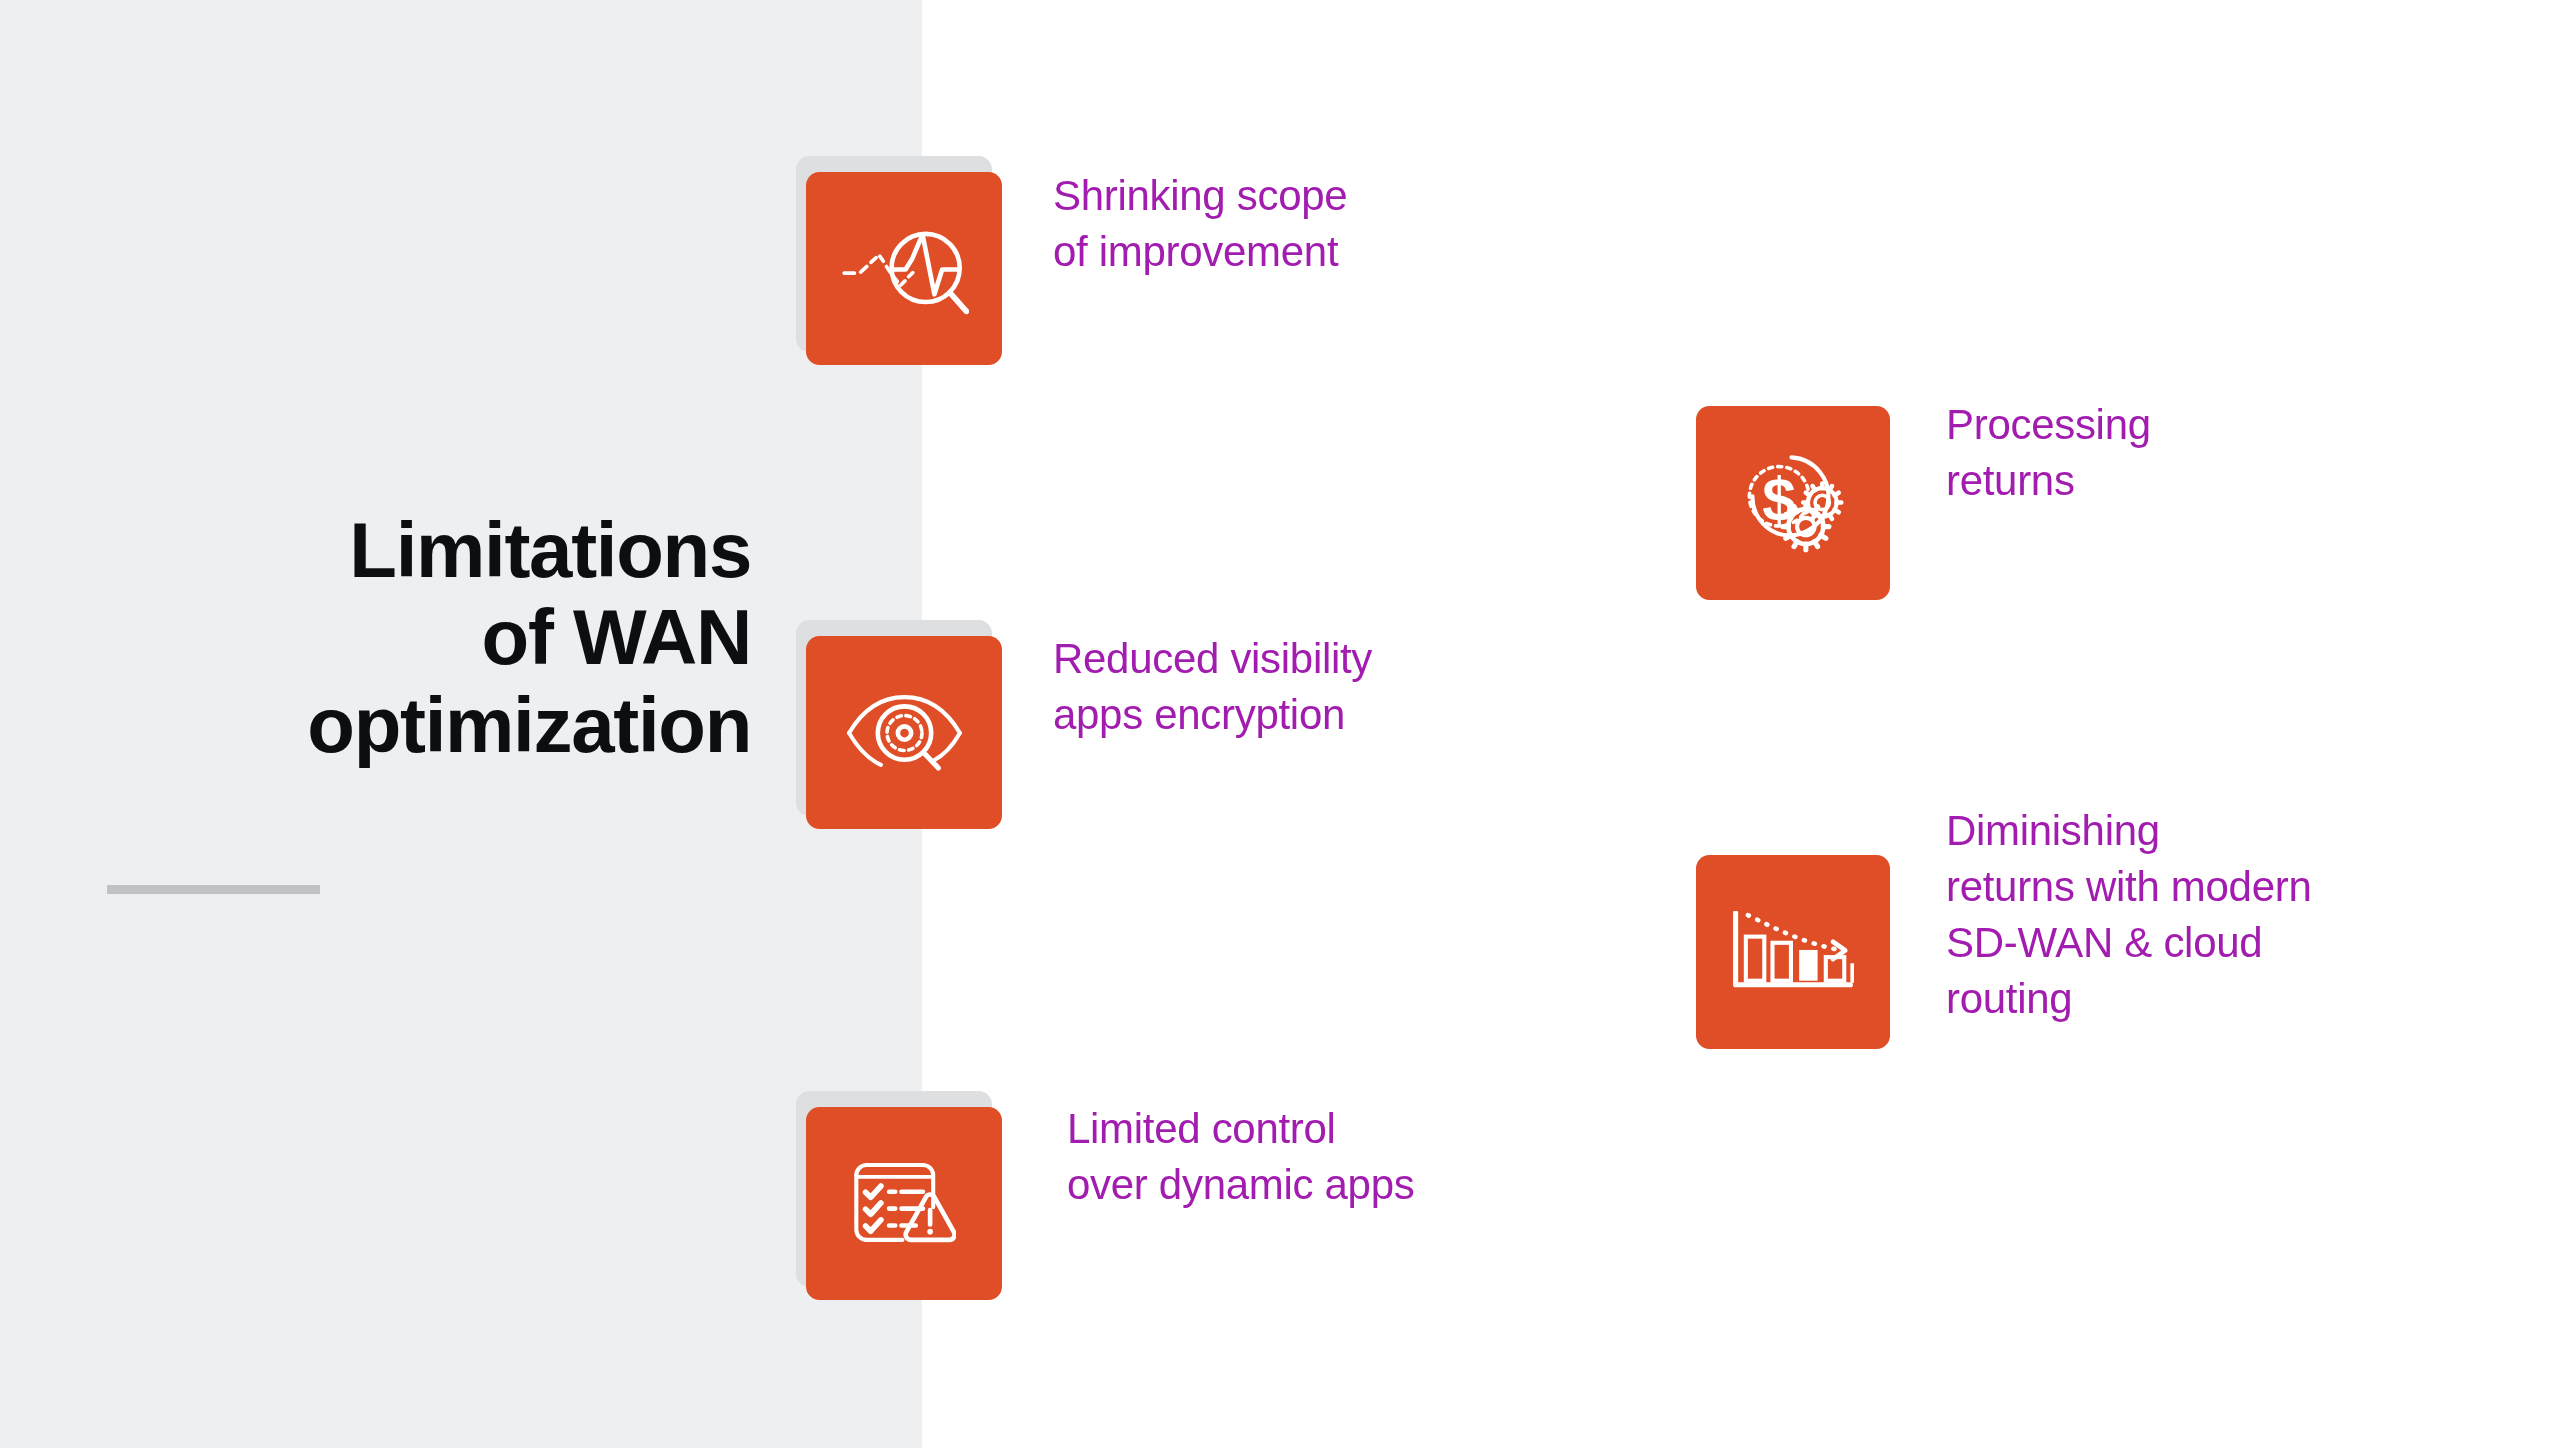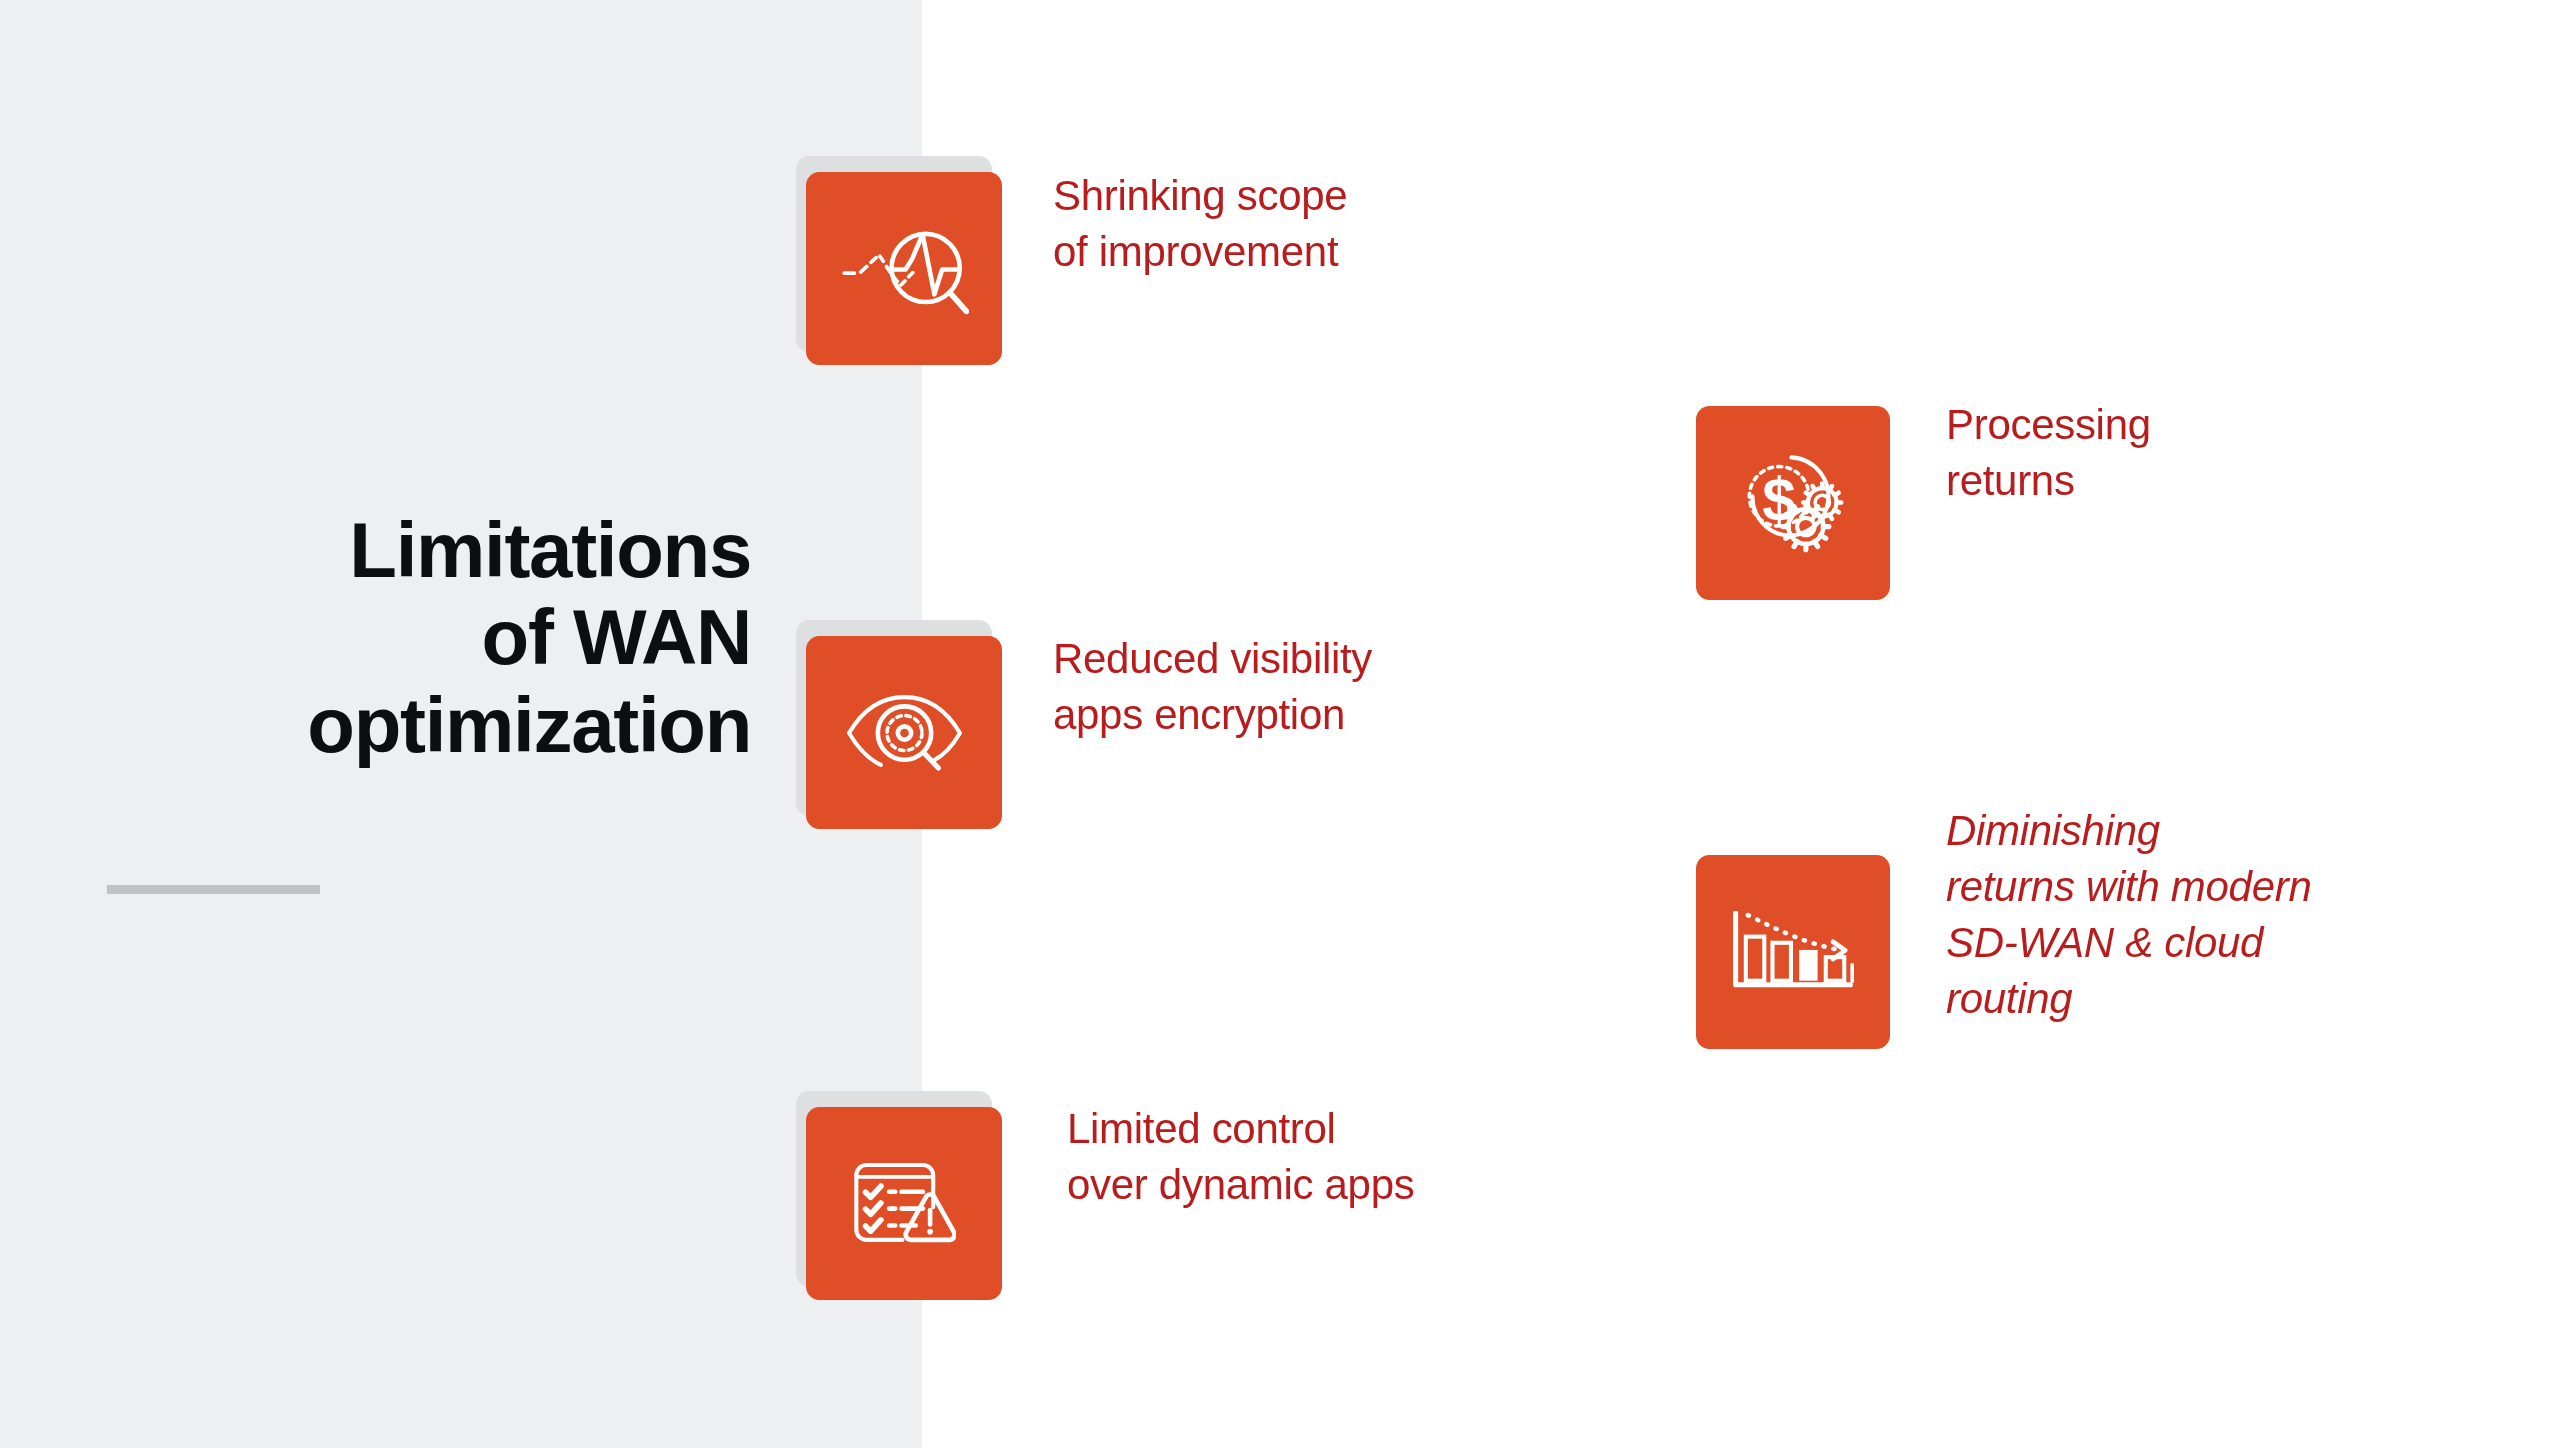--- a/index.html
+++ b/index.html
@@ -59,40 +59,40 @@
   }
   .tile.right-tile { width:194px; height:194px; }
   .tile svg { display:block; }
 
   .item-label {
     position:absolute;
     font-size:42px;
     font-weight:400;
     line-height:1.33;
     letter-spacing:-0.3px;
-    color:#b91c1c;
+    color:#a21caf;
     white-space:pre-line;
   }
 
   
   #item-1 { left:806px; top:172px; }
   #item-1 .item-label { left:247px; top:-4.1px; width:567px; }
 
   #item-2 { left:806px; top:636px; }
   #item-2 .item-label { left:247px; top:-5.2px; width:592px; }
 
   #item-3 { left:806px; top:1107px; }
   #item-3 .item-label { left:261px; top:-6.2px; width:592px; }
 
   
   #item-4 { left:1696px; top:406px; }
   #item-4 .item-label { left:250px; top:-9.3px; width:567px; }
 
   #item-5 { left:1696px; top:855px; }
-  #item-5 .item-label { left:250px; top:-52px; width:608px;font-style:italic; }
+  #item-5 .item-label { left:250px; top:-52px; width:608px; }
 </style>
 </head>
 <body>
 
 <div id="slide">
 
   <div id="left-panel"></div>
 
   <div id="title-block">
     <div id="page-title">Limitations

